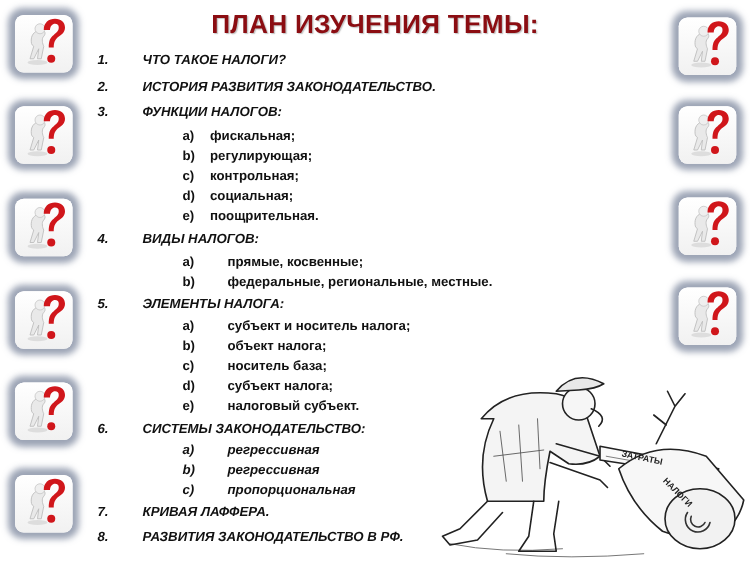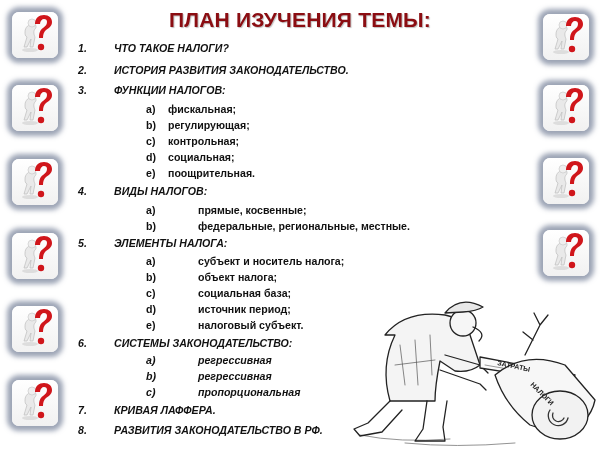--- a/index.html
+++ b/index.html
@@ -22,21 +22,21 @@
       overflow: hidden;
     }
     .icon svg { width: 46px; height: 46px; display: block; }
     .outline { position: absolute; left: 78px; top: 42px; margin: 0; padding: 0; list-style: none; }
     .row { position: absolute; white-space: nowrap; font-size: 10.6px; font-weight: bold; }
     .num { position: absolute; left: 0; font-style: italic; }
     .lvl1 .txt { position: absolute; left: 36px; font-style: italic; }
     .lvl2 .let { position: absolute; left: 68px; }
     .lvl2 .txt { position: absolute; left: 90px; }
     .lvl2b .let { position: absolute; left: 68px; }
-    .lvl2b .txt { position: absolute; left: 104px; padding-left: 16px; }
+    .lvl2b .txt { position: absolute; left: 88px; padding-left: 16px; }
     .it { font-style: italic; }
     .cartoon { position: absolute; left: 345px; top: 285px; width: 255px; height: 165px; }
   </style>
 </head>
 <body>
 
 <div class="title">ПЛАН ИЗУЧЕНИЯ ТЕМЫ:</div>
 
 <div class="icon" style="left:12px;top:12px">
     <svg viewBox="0 0 46 46">
@@ -182,25 +182,25 @@
   <div class="row lvl2b" style="top:213px">
       <span class="let">a)</span>
       <span class="txt">субъект и носитель налога;</span>
     </div>
   <div class="row lvl2b" style="top:229px">
       <span class="let">b)</span>
       <span class="txt">объект налога;</span>
     </div>
   <div class="row lvl2b" style="top:245px">
       <span class="let">c)</span>
-      <span class="txt">социальная база;</span>
+      <span class="txt">носитель база;</span>
     </div>
   <div class="row lvl2b" style="top:261px">
       <span class="let">d)</span>
-      <span class="txt">источник период;</span>
+      <span class="txt">субъект налога;</span>
     </div>
   <div class="row lvl2b" style="top:277px">
       <span class="let">e)</span>
       <span class="txt">налоговый субъект.</span>
     </div>
   <div class="row lvl1" style="top:295px">
       <span class="num">6.</span>
       <span class="txt">СИСТЕМЫ ЗАКОНОДАТЕЛЬСТВО:</span>
     </div>
   <div class="row lvl2b it" style="top:312px">

